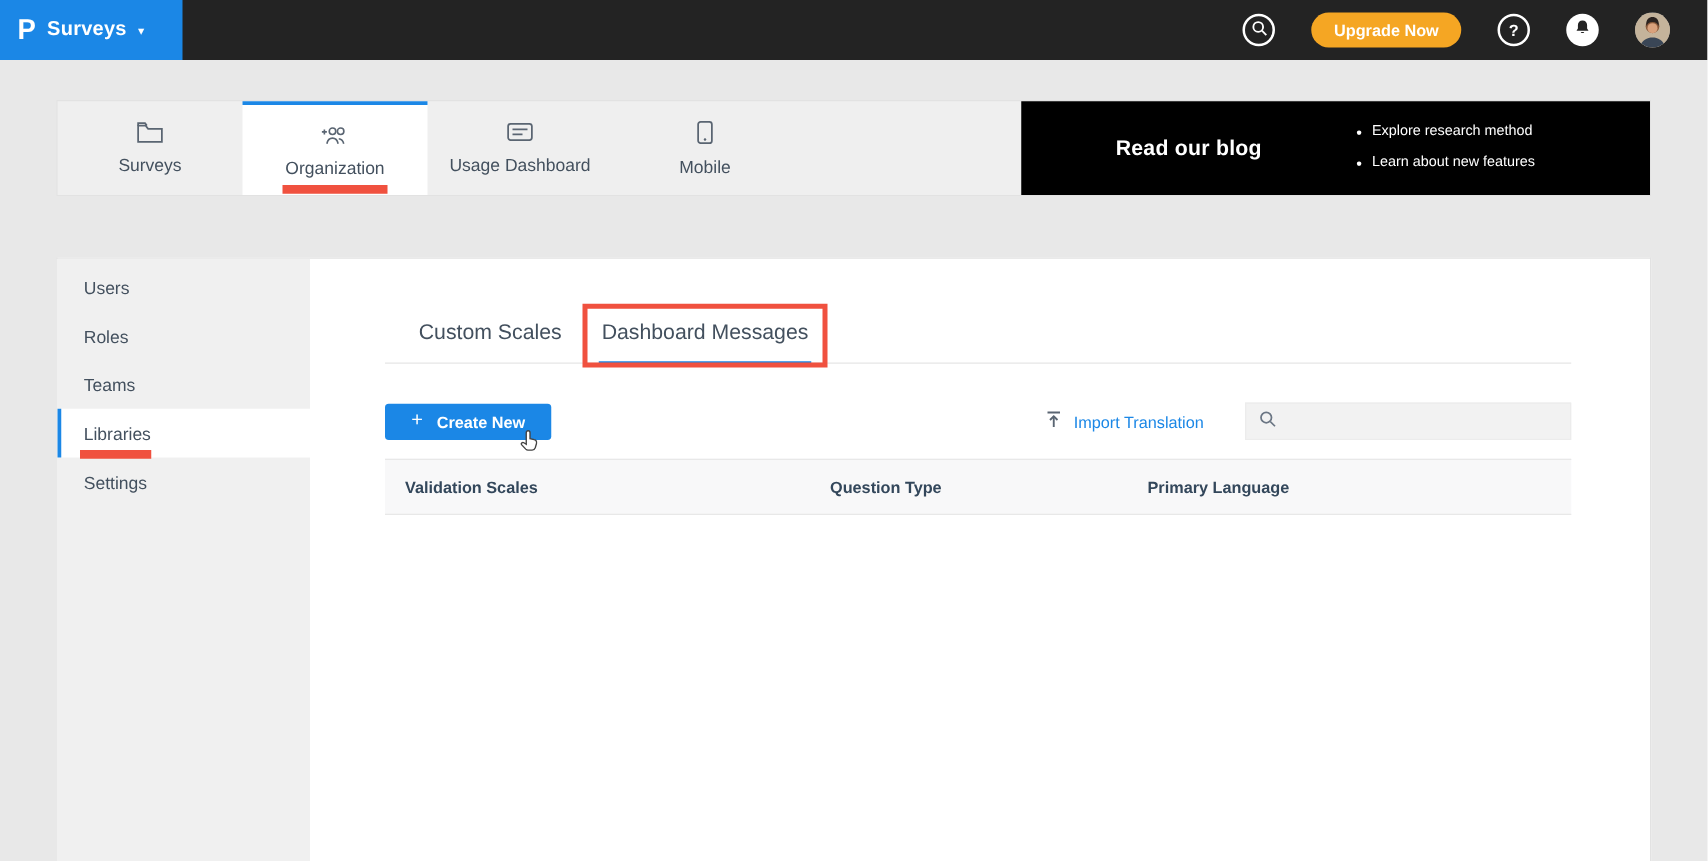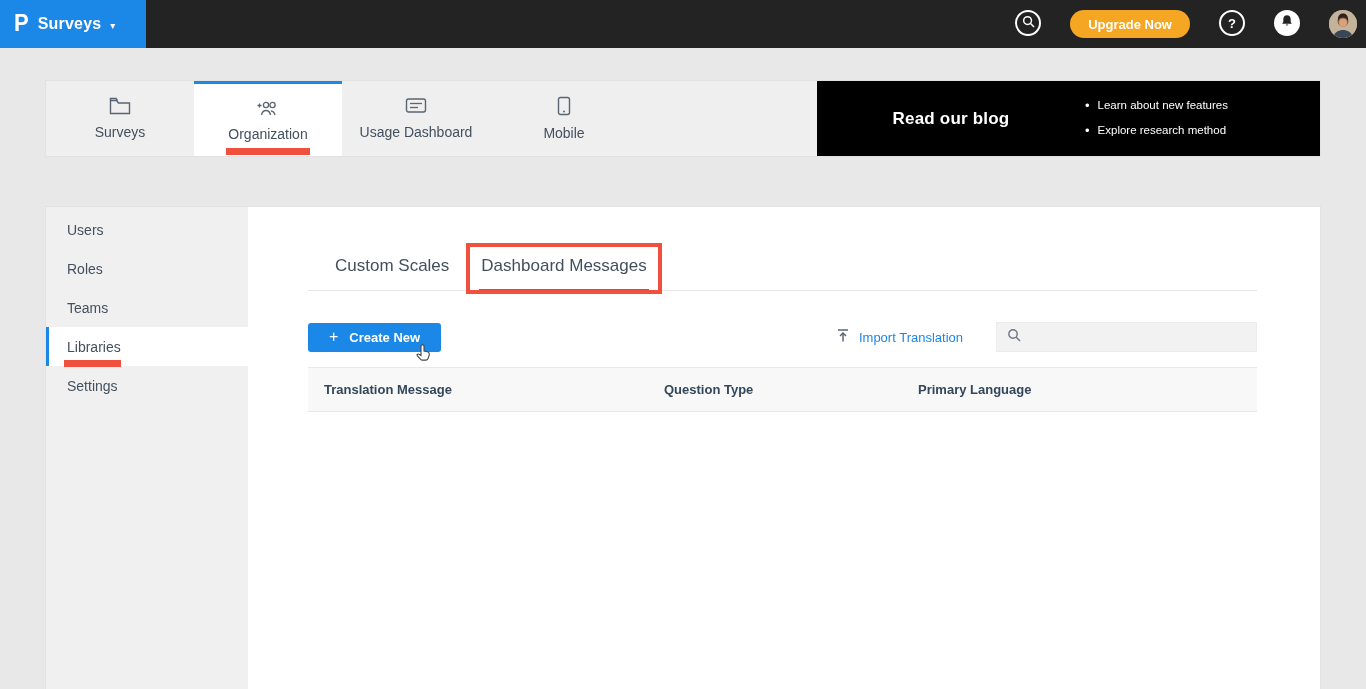--- a/index.html
+++ b/index.html
@@ -6,21 +6,21 @@
   html,body { width:1366px; height:689px; overflow:hidden; }
   body { font-family:"Liberation Sans", sans-serif; background:#e8e8e8; color:#33475b; }
   .screen { position:relative; width:1366px; height:689px; }
 
   
   .topbar { height:48px; background:#232323; display:flex; align-items:center; }
   .brand { height:48px; width:146px; background:#1b87e6; display:flex; align-items:center; padding:0 14px; gap:9px; cursor:pointer; }
   .brand .logo-p { color:#fff; font-weight:bold; font-size:22px; line-height:1; transform:scaleY(1.05); }
   .brand .brand-name { color:#fff; font-size:16px; font-weight:bold; letter-spacing:.2px; }
   .brand .caret { color:#fff; font-size:10px; margin-top:2px; }
-  .topbar-right { margin-left:auto; display:flex; align-items:flex-start; gap:29px; padding-right:9px; }
+  .topbar-right { margin-left:auto; display:flex; align-items:center; gap:29px; padding-right:30px; }
   .circle-btn { width:26px; height:26px; border:2px solid #fff; border-radius:50%; display:flex; align-items:center; justify-content:center; color:#fff; font-size:13px; font-weight:bold; cursor:pointer; background:transparent; }
   .upgrade-btn { background:#f5a623; color:#fff; border:none; border-radius:15px; height:28px; padding:0 18px; font-size:13px; font-weight:bold; cursor:pointer; font-family:"Liberation Sans",sans-serif; }
   .bell-btn { width:26px; height:26px; background:#fff; border-radius:50%; display:flex; align-items:center; justify-content:center; cursor:pointer; }
   .avatar { width:28px; height:28px; border-radius:50%; overflow:hidden; background:#9a9a9a; cursor:pointer; }
 
   
   .nav-card { position:absolute; left:45px; top:80px; width:1276px; height:77px; background:#efefef; border:1px solid #e2e2e2; display:flex; }
   .nav-tab { width:148px; height:100%; display:flex; flex-direction:column; align-items:center; justify-content:center; gap:9px; cursor:pointer; position:relative; font-size:14px; color:#43505e; }
   .nav-tab.active { background:#fff; border-top:3px solid #1b87e6; }
   .nav-tab .icon svg { display:block; }
@@ -144,22 +144,22 @@
         <svg width="14" height="20" viewBox="0 0 14 20">
             <rect x="1.5" y="1.5" width="11" height="17" rx="2" fill="none" stroke="#5a6572" stroke-width="1.4"></rect>
             <circle cx="7" cy="15.5" r="1" fill="#5a6572"></circle>
           </svg>
       </span>
       <span>Mobile</span>
     </div>
     <div class="blog-panel">
       <div class="blog-title">Read our blog</div>
       <ul class="blog-bullets">
+        <li>Explore research method</li>
         <li>Learn about new features</li>
-        <li>Explore research method</li>
       </ul>
     </div>
   </nav>
 
   <main class="main-card">
 
     <aside class="side-nav">
       <div class="side-item">
         <span>Users</span>
       </div>
@@ -219,21 +219,21 @@
                   <circle cx="6" cy="6" r="4.2" fill="none" stroke="#6b7684" stroke-width="1.4"></circle>
                   <line x1="9.2" y1="9.2" x2="13" y2="13" stroke="#6b7684" stroke-width="1.4"></line>
                 </svg>
             </span>
             <input type="text" value="" style="">
           </div>
         </div>
       </div>
 
       <div class="table-head">
-        <div class="th">Translation Message</div>
+        <div class="th">Validation Scales</div>
         <div class="th">Question Type</div>
         <div class="th">Primary Language</div>
       </div>
 
       <div></div>
 
     </section>
   </main>
 </div>
 

